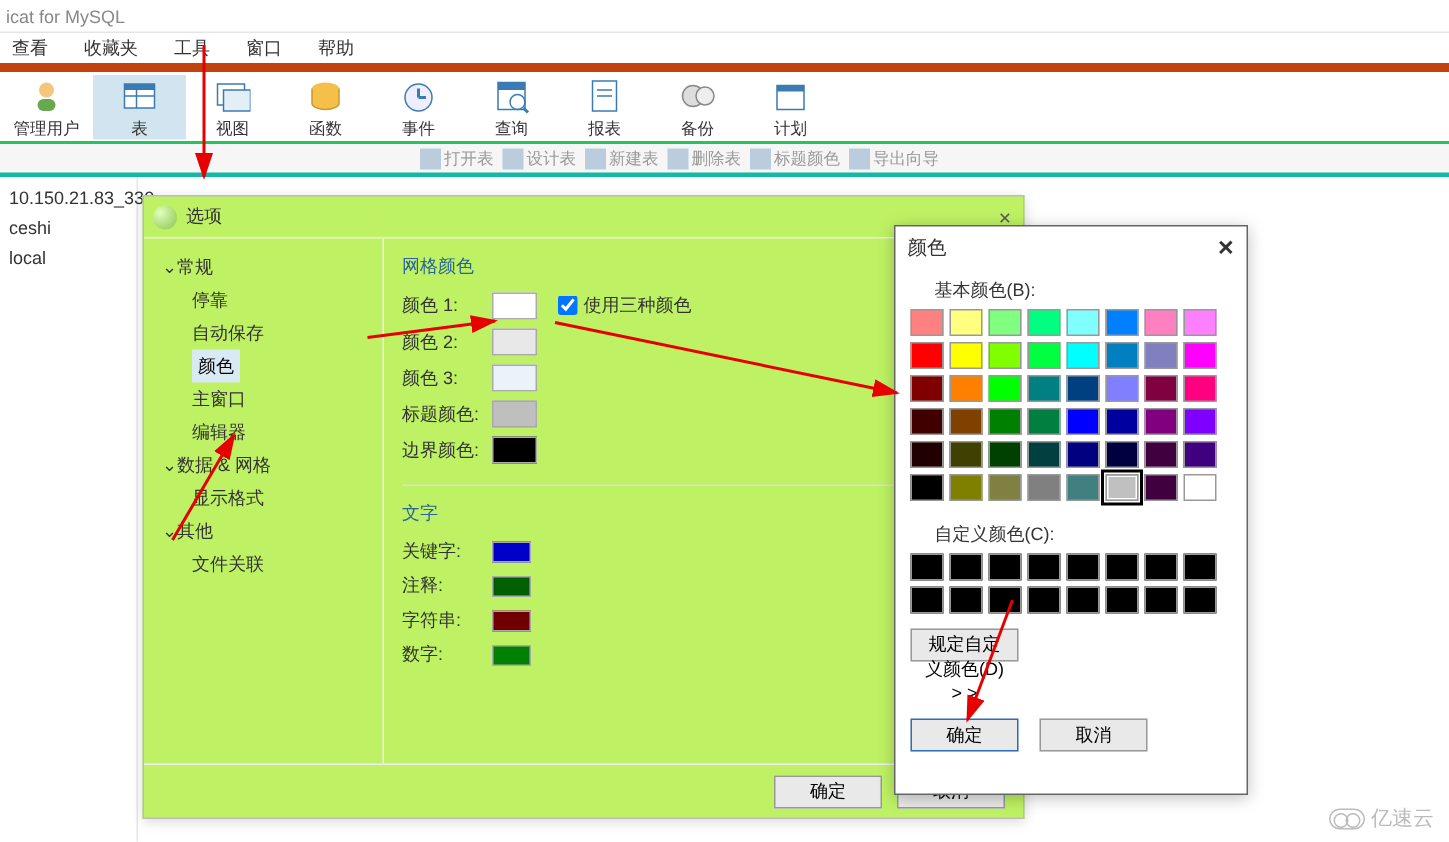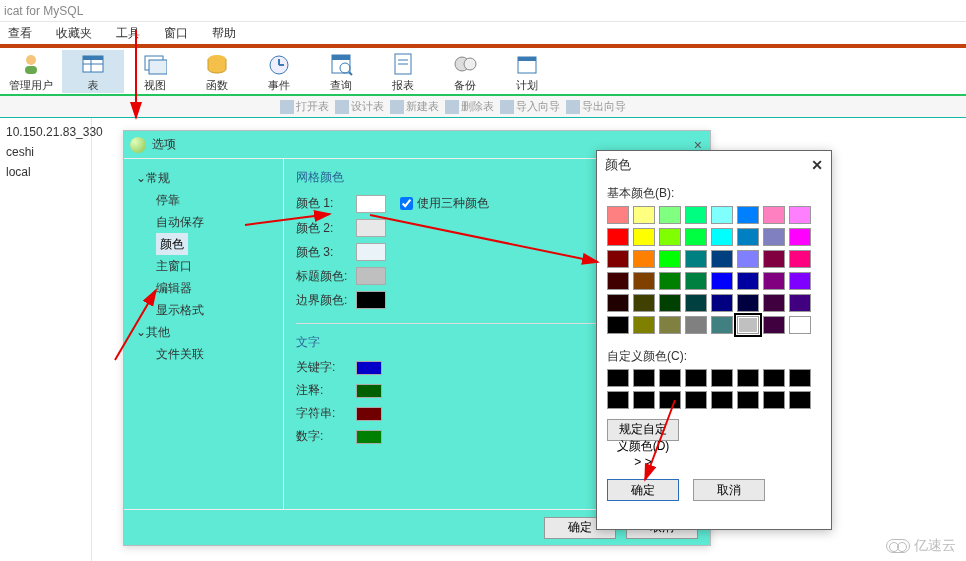--- a/index.html
+++ b/index.html
@@ -2,39 +2,39 @@
 <html><head>
 <meta charset="utf-8">
 <style>
 * { box-sizing: border-box; font-family: "Microsoft YaHei", SimSun, sans-serif; }
 body { margin: 0; width: 966px; height: 561px; background: #fff; font-size: 12px; color: #333; overflow: hidden; position: relative; }
 
 
 .titlebar { height: 22px; background: #fff; color: #888; padding-left: 4px; line-height: 22px; border-bottom: 1px solid #e5e5e5; }
 
 
-.menubar { height: 26px; display: flex; align-items: center; padding-left: 8px; border-bottom: 4px solid #c2410c; }
+.menubar { height: 26px; display: flex; align-items: center; padding-left: 8px; border-bottom: 6px solid #c2410c; }
 .menubar span { margin-right: 24px; }
 
 
 .toolbar { height: 48px; display: flex; align-items: center; border-bottom: 2px solid #22c55e; }
 .tool-item { width: 62px; text-align: center; font-size: 11px; color: #333; }
 .tool-item.active { background: #d1e4ef; }
 .tool-ico { width: 24px; height: 24px; margin: 2px auto 2px; display: flex; align-items: center; justify-content: center; }
 
 
-.subtoolbar { height: 22px; background: #f6f6f6; display: flex; align-items: center; padding-left: 280px; gap: 6px; color: #999; font-size: 11px; border-bottom: 1px solid #14b8a6; }
+.subtoolbar { height: 22px; background: #f6f6f6; display: flex; align-items: center; padding-left: 280px; gap: 6px; color: #999; font-size: 11px; border-bottom: 3px solid #14b8a6; }
 .subtoolbar .item { display: flex; align-items: center; gap: 2px; }
 .subico { width: 14px; height: 14px; background: #bcd; display:inline-block; }
 
 
 .left-tree { position: absolute; top: 118px; left: 0; width: 92px; border-right: 1px solid #e5e5e5; height: 443px; padding: 4px 6px; line-height: 20px; color: #333; }
 
 
-.options-window { position: absolute; left: 95px; top: 130px; width: 588px; height: 416px; background: #5eead4; border: 1px solid #bbb; box-shadow: 0 2px 8px rgba(0,0,0,.15); margin-left: 28px; }
+.options-window { position: absolute; left: 95px; top: 130px; width: 588px; height: 416px; background: #bef264; border: 1px solid #bbb; box-shadow: 0 2px 8px rgba(0,0,0,.15); }
 .options-title { height: 28px; display: flex; align-items: center; padding: 0 6px; border-bottom: 1px solid #eee; position: relative;}
 .options-title .ico { width: 16px; height: 16px; border-radius: 50%; background: radial-gradient(circle at 30% 30%, #dfffbc, #8bc34a); margin-right:6px;}
 .options-title .close-x { position:absolute; right:8px; font-size:14px; color:#555;}
 .options-body { display: flex; height: calc(100% - 64px); }
 .opt-tree { width: 160px; border-right: 1px solid #eee; padding: 8px 6px; line-height: 22px; }
 .opt-tree .lvl1 { padding-left: 6px; }
 .opt-tree .lvl2 { padding-left: 26px; }
 .opt-tree .caret { display:inline-block; width:10px; }
 .opt-tree .selected { background: #d9eaf5; color: #000; display: inline-block; padding: 0 4px; }
 .opt-right { flex: 1; padding: 10px 12px; }
@@ -45,21 +45,21 @@
 .sw.small { width:26px; height:14px;}
 .chk { margin-left: 14px; margin-right: 4px; }
 .options-footer { height: 36px; display: flex; justify-content: flex-end; align-items: center; gap: 10px; padding-right: 12px; border-top: 1px solid #eee;}
 button.dlg-btn { width: 72px; height: 22px; background: #e9e9e9; border: 1px solid #999; font-size: 12px; }
 
 
 .color-window { position: absolute; left: 596px; top: 150px; width: 236px; height: 380px; background: #fff; border: 1px solid #666; box-shadow: 0 2px 10px rgba(0,0,0,.25); }
 .color-title { height: 28px; display:flex; align-items:center; justify-content:space-between; padding: 0 8px; font-size: 13px;}
 .color-title .x { font-size: 14px; font-weight: bold; }
 .color-body { padding: 0 10px; }
-.sec-lbl { margin: 6px 0 4px; }
+.sec-lbl { margin: 6px 16px 4px; }
 .swatch-grid { display: grid; grid-template-columns: repeat(8, 22px); gap: 4px; }
 .swatch-grid.custom { grid-template-columns: repeat(8, 22px); }
 .swatch { width: 22px; height: 18px; border: 1px solid #999; }
 .swatch.selected { outline: 2px solid #000; outline-offset: 1px; box-shadow: 0 0 0 1px #fff inset;}
 .define-btn { width: 100%; height: 22px; margin-top: 10px; text-align: center; }
 .color-footer { display:flex; gap: 14px; padding: 10px; }
 
 
 .ann { position:absolute; left:0; top:0; pointer-events: none; }
 
@@ -184,21 +184,21 @@
   <div class="item">
       <span class="subico"></span>
       <span>新建表</span>
     </div>
   <div class="item">
       <span class="subico"></span>
       <span>删除表</span>
     </div>
   <div class="item">
       <span class="subico"></span>
-      <span>导入向导</span>
+      <span>标题颜色</span>
     </div>
   <div class="item">
       <span class="subico"></span>
       <span>导出向导</span>
     </div>
 </div>
 
 <div class="left-tree">
   <div>10.150.21.83_330</div>
   <div>ceshi</div>
@@ -212,20 +212,21 @@
     <span class="close-x">×</span>
   </div>
   <div class="options-body">
     <div class="opt-tree">
       <div class="lvl1"><span class="caret">⌄</span><span>常规</span></div>
       <div class="lvl2">停靠</div>
       <div class="lvl2">自动保存</div>
       <div class="lvl2"><span class="selected">颜色</span></div>
       <div class="lvl2">主窗口</div>
       <div class="lvl2">编辑器</div>
+      <div class="lvl1"><span class="caret">⌄</span><span>数据 &amp; 网格</span></div>
       <div class="lvl2">显示格式</div>
       <div class="lvl1"><span class="caret">⌄</span><span>其他</span></div>
       <div class="lvl2">文件关联</div>
     </div>
     <div class="opt-right">
       <div class="section-h">网格颜色</div>
       <div class="row">
           <span class="lbl">颜色 1:</span>
           <span class="sw" style="background:#ffffff"></span>
           <input type="checkbox" class="chk" checked="" style="">

